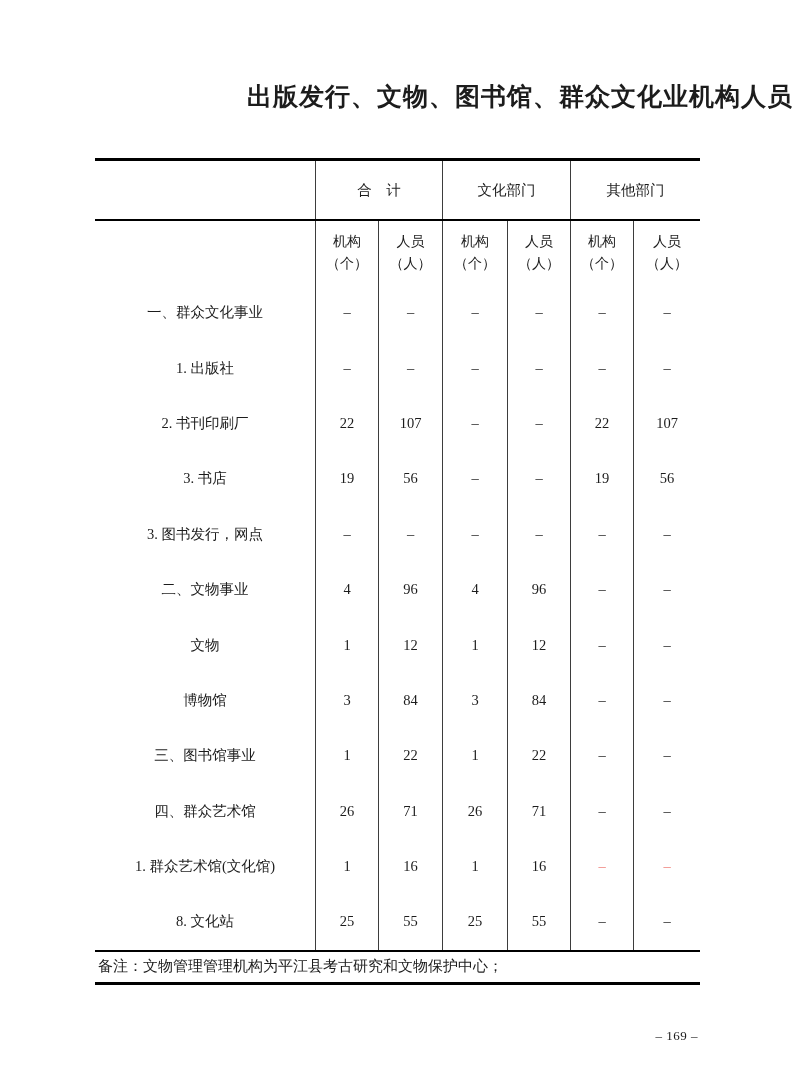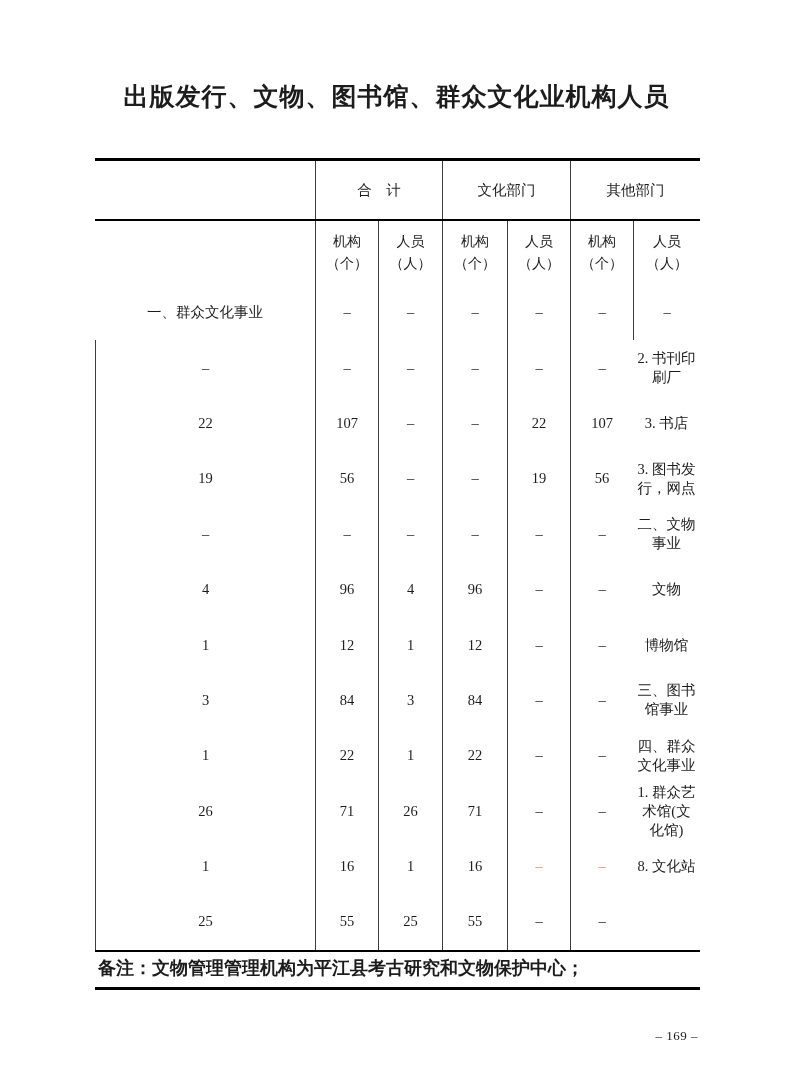--- a/index.html
+++ b/index.html
@@ -10,21 +10,21 @@
     background: #ffffff;
     font-family: "Liberation Serif", serif;
     color: #1c1c1c;
     overflow: hidden;
   }
   .doc-title {
     position: absolute;
     top: 80px;
     left: 0;
     width: 793px;
-    text-align: center;
+    text-align: right;
     font-size: 25px;
     font-weight: bold;
     letter-spacing: 1px;
     margin: 0;
   }
   .tbl {
     position: absolute;
     left: 95px;
     top: 158px;
     width: 605px;
@@ -45,23 +45,22 @@
   .bl { border-left: 1px solid #3d3d3d; }
   .gh-row .cell { height: 58px; font-size: 14.5px; }
   .gh-row { border-bottom: 2px solid #000; }
   .span2 { grid-column: span 2; }
   .sh-row .cell { height: 64px; font-size: 14px; flex-direction: column; line-height: 1.55; }
   .body-grid .cell { height: 55.4px; font-size: 14.5px; }
   .body-grid .label-cell { padding: 0 4px; }
   .notes {
     border-top: 2px solid #000;
     padding: 3px 3px 5px 3px;
-    font-size: 18px;
+    font-size: 15px;
     line-height: 1.5;
-    font-weight: bold;
   }
   .page-number {
     position: absolute;
     top: 1028px;
     right: 95px;
     font-size: 13px;
     letter-spacing: 0.5px;
   }
 </style>
 </head>
@@ -109,20 +108,21 @@
     </div>
 
     <div class="grid body-grid" id="body-grid">
         <div class="cell label-cell">一、群众文化事业</div>
         <div class="cell bl">–</div>
         <div class="cell bl">–</div>
         <div class="cell bl">–</div>
         <div class="cell bl">–</div>
         <div class="cell bl">–</div>
         <div class="cell bl">–</div>
+        <div class="cell label-cell">1. 出版社</div>
         <div class="cell bl">–</div>
         <div class="cell bl">–</div>
         <div class="cell bl">–</div>
         <div class="cell bl">–</div>
         <div class="cell bl">–</div>
         <div class="cell bl">–</div>
         <div class="cell label-cell">2. 书刊印刷厂</div>
         <div class="cell bl">22</div>
         <div class="cell bl">107</div>
         <div class="cell bl">–</div>
@@ -164,21 +164,21 @@
         <div class="cell bl">84</div>
         <div class="cell bl">–</div>
         <div class="cell bl">–</div>
         <div class="cell label-cell">三、图书馆事业</div>
         <div class="cell bl">1</div>
         <div class="cell bl">22</div>
         <div class="cell bl">1</div>
         <div class="cell bl">22</div>
         <div class="cell bl">–</div>
         <div class="cell bl">–</div>
-        <div class="cell label-cell">四、群众文化事业</div>
+        <div class="cell label-cell">四、群众艺术馆</div>
         <div class="cell bl">26</div>
         <div class="cell bl">71</div>
         <div class="cell bl">26</div>
         <div class="cell bl">71</div>
         <div class="cell bl">–</div>
         <div class="cell bl">–</div>
         <div class="cell label-cell">1. 群众艺术馆(文化馆)</div>
         <div class="cell bl">1</div>
         <div class="cell bl">16</div>
         <div class="cell bl">1</div>

